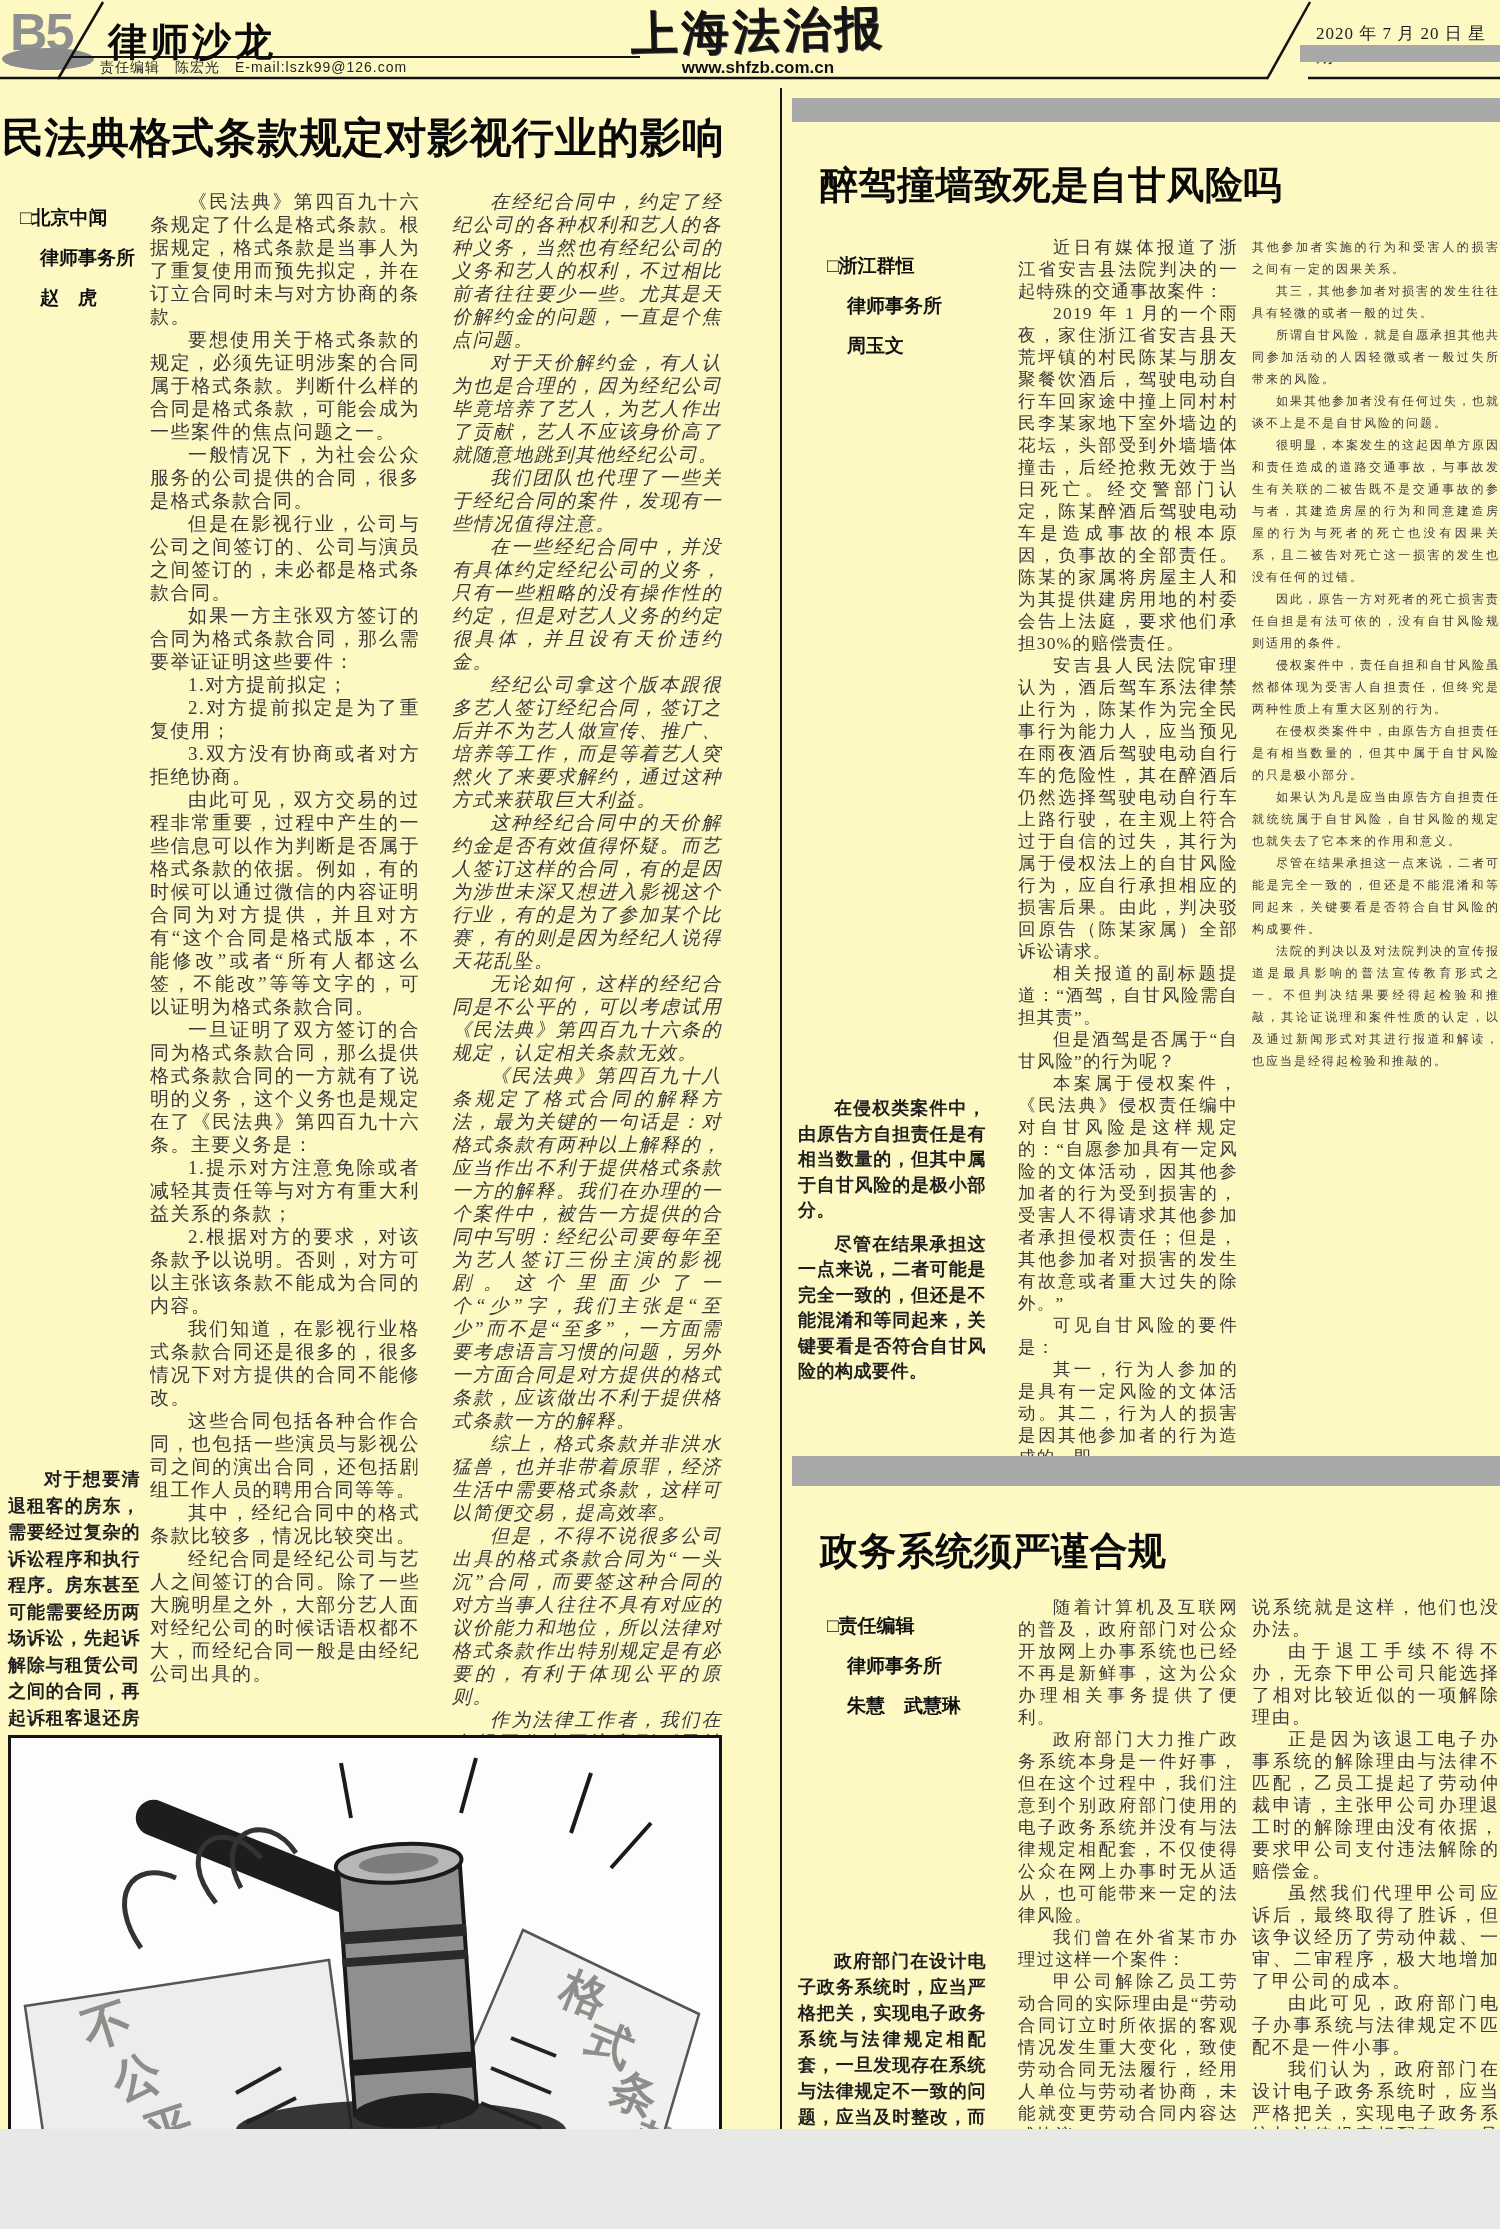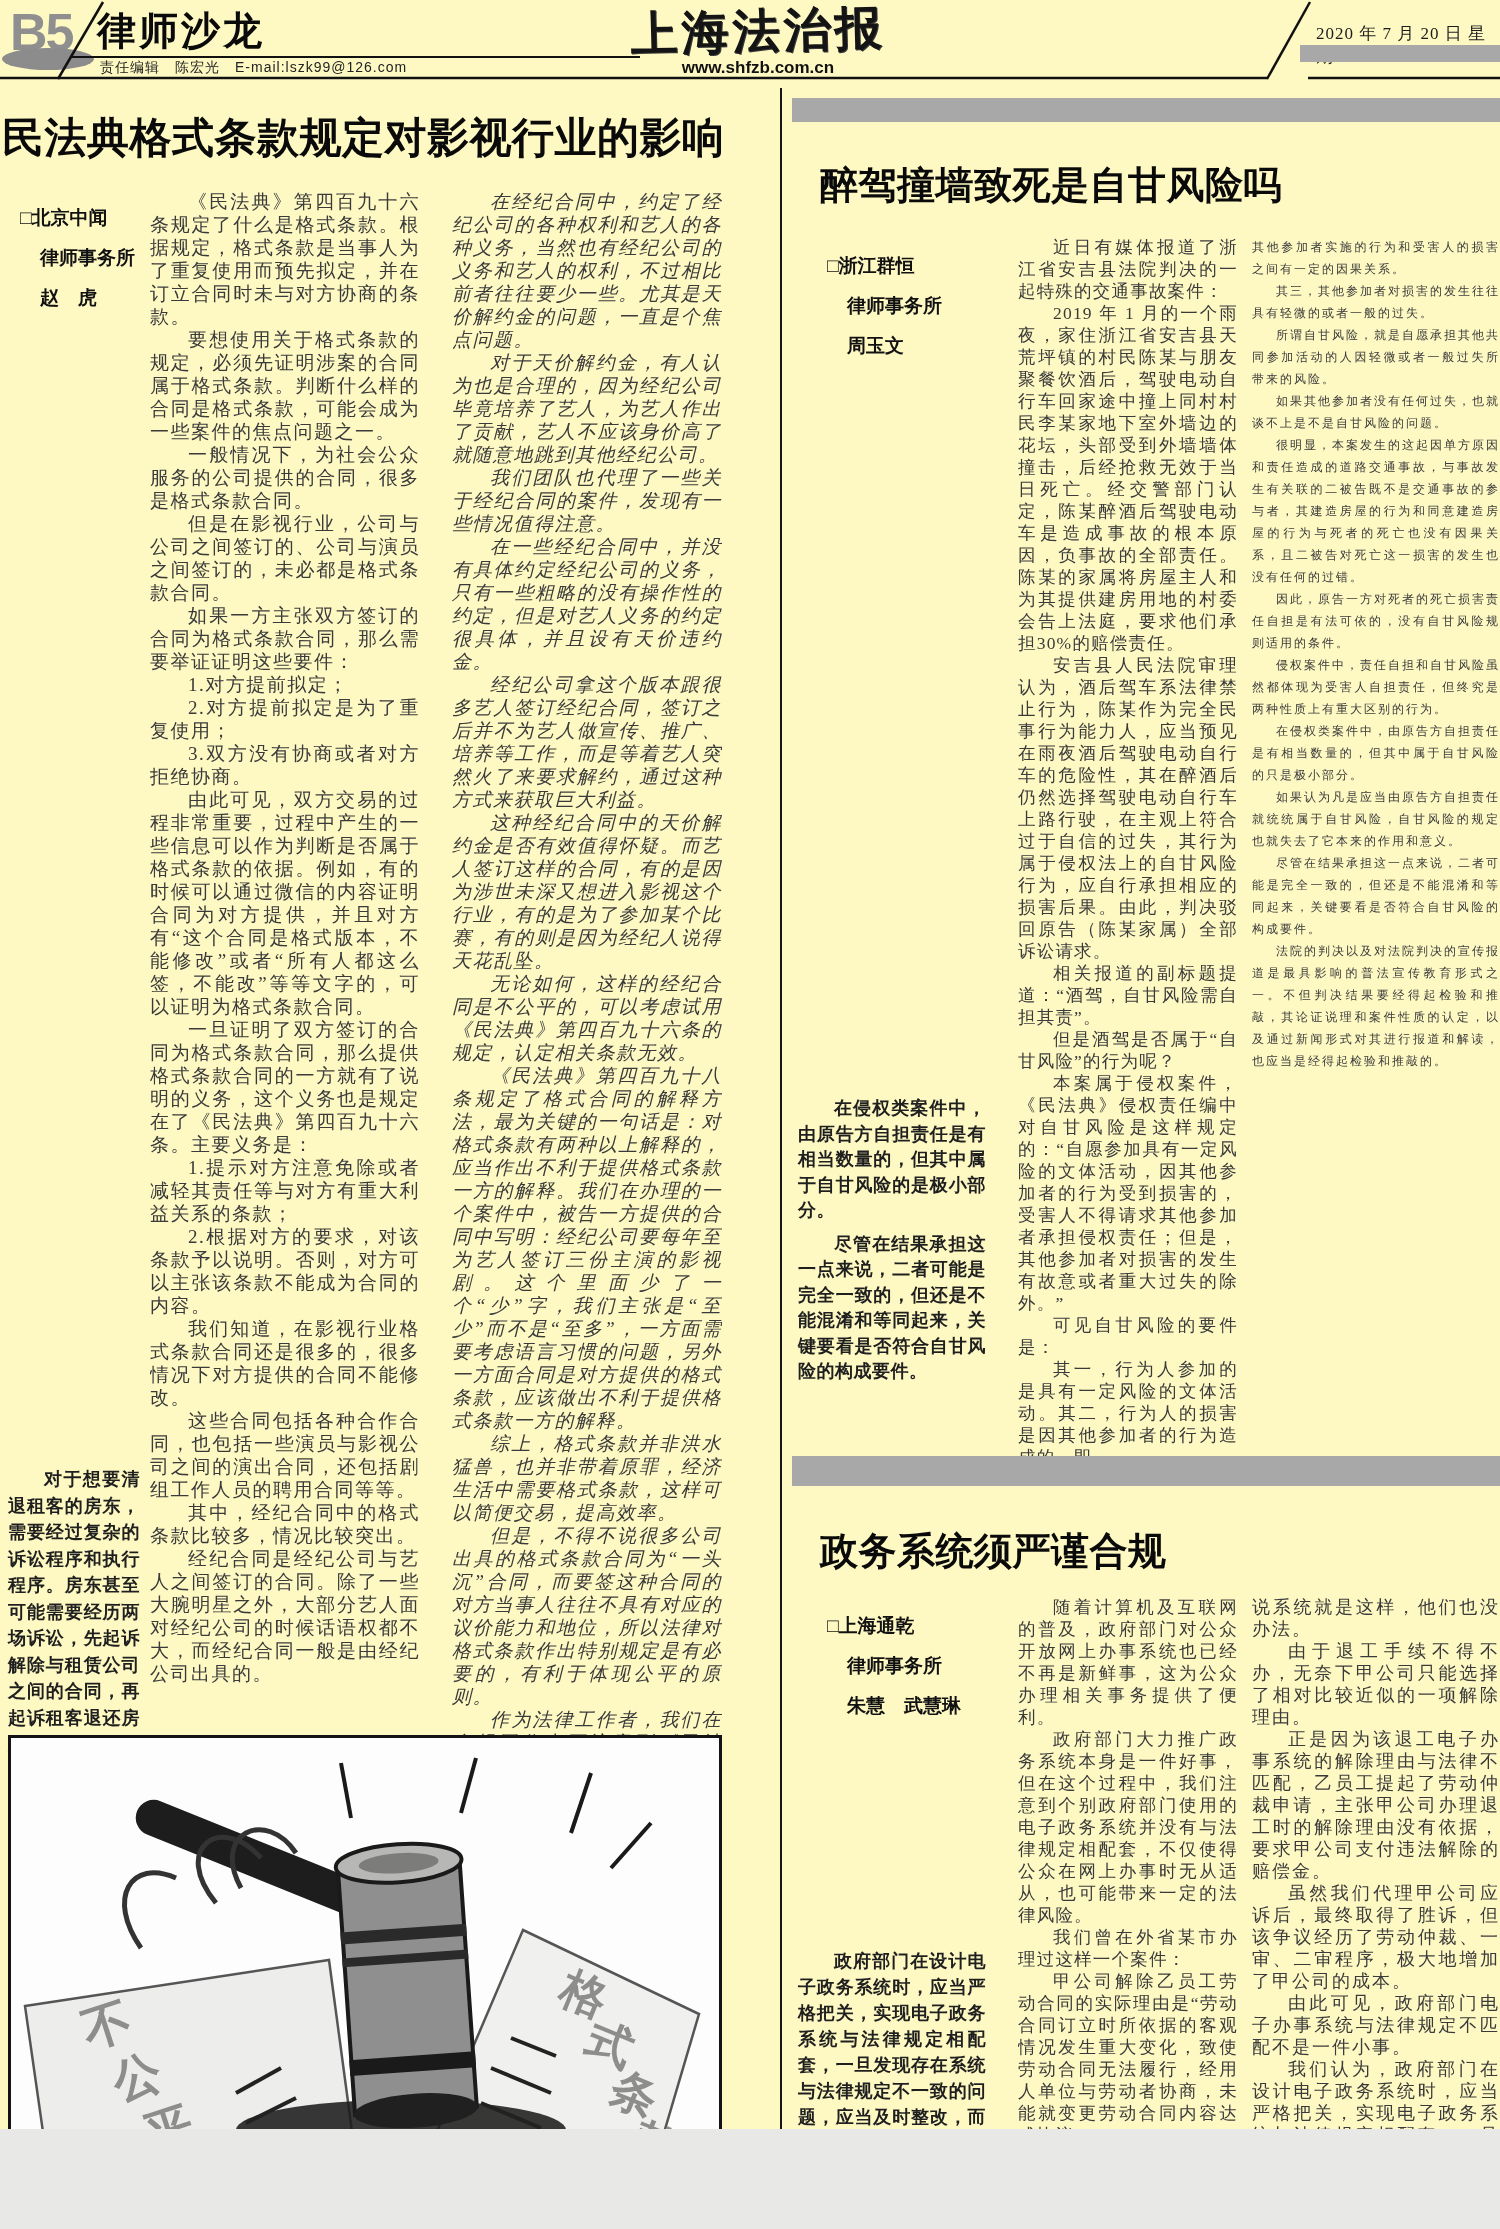--- a/index.html
+++ b/index.html
@@ -2,21 +2,21 @@
 <html><head>
 <meta charset="utf-8">
 <style>
   html,body{margin:0;padding:0;background:#e8e8e6;}
   #page{position:relative;width:1500px;height:2129px;margin:0 auto;background:#fef9c3;overflow:hidden;
         font-family:"Liberation Serif","DejaVu Serif",serif;color:#1a1a1a;}
   
   .b5{position:absolute;left:10px;top:2px;font-family:"Liberation Sans","DejaVu Sans",sans-serif;
       font-weight:bold;font-size:52px;color:#8f8f8f;letter-spacing:-2px;}
   .b5ellipse{position:absolute;left:2px;top:48px;width:92px;height:22px;border-radius:50%;background:#8c8c8c;}
-  .sectitle{position:absolute;left:97px;top:4px;margin:0;font-family:"Liberation Sans","DejaVu Sans",sans-serif;
+  .sectitle{position:absolute;left:97px;top:4px;margin:11px;font-family:"Liberation Sans","DejaVu Sans",sans-serif;
       font-weight:900;font-size:39px;letter-spacing:3px;color:#0a0a0a;}
   .editor{position:absolute;left:100px;top:59px;font-size:14px;letter-spacing:1px;color:#222;
       font-family:"Liberation Sans","DejaVu Sans",sans-serif;}
   .masthead{position:absolute;left:618px;top:0px;width:280px;text-align:center;font-weight:900;font-size:47px;
       letter-spacing:4px;color:#141414;transform:rotate(-1.5deg);
       text-shadow:1px 1px 0 #3a3a3a;font-family:"Liberation Serif","DejaVu Serif",serif;}
   .website{position:absolute;left:618px;top:58px;width:280px;text-align:center;font-weight:bold;font-size:17px;
       font-family:"Liberation Sans","DejaVu Sans",sans-serif;color:#111;}
   .dateline{position:absolute;left:1316px;top:22px;font-size:17px;color:#1c1c1c;letter-spacing:1px;}
   .graybar{position:absolute;background:#a8a8a8;}
@@ -218,21 +218,21 @@
     <div class="pq rt-a">
         <p class="para">在侵权类案件中，由原告方自担责任是有相当数量的，但其中属于自甘风险的是极小部分。</p>
         <p class="para">尽管在结果承担这一点来说，二者可能是完全一致的，但还是不能混淆和等同起来，关键要看是否符合自甘风险的构成要件。</p>
       </div>
   </section>
 
   <section>
     <div class="graybar rt-mid"></div>
     <h2 class="headline rb-a">政务系统须严谨合规</h2>
     <div class="author rb-a">
-        <p class="para">□上海通乾</p>
+        <p class="para">□责任编辑</p>
         <p class="para">律师事务所</p>
         <p class="para">朱慧　武慧琳</p>
       </div>
     <div class="col rb1">
         <p class="para">随着计算机及互联网的普及，政府部门对公众开放网上办事系统也已经不再是新鲜事，这为公众办理相关事务提供了便利。</p>
         <p class="para">政府部门大力推广政务系统本身是一件好事，但在这个过程中，我们注意到个别政府部门使用的电子政务系统并没有与法律规定相配套，不仅使得公众在网上办事时无从适从，也可能带来一定的法律风险。</p>
         <p class="para">我们曾在外省某市办理过这样一个案件：</p>
         <p class="para">甲公司解除乙员工劳动合同的实际理由是“劳动合同订立时所依据的客观情况发生重大变化，致使劳动合同无法履行，经用人单位与劳动者协商，未能就变更劳动合同内容达成协议”。</p>
         <p class="para">但是，甲公司到当地劳动部门办理退工手续时，该部门电子办事系统中却没有这一在劳动合同法第四十条中明确规定的解除理由，办事人员解释</p>
       </div>

